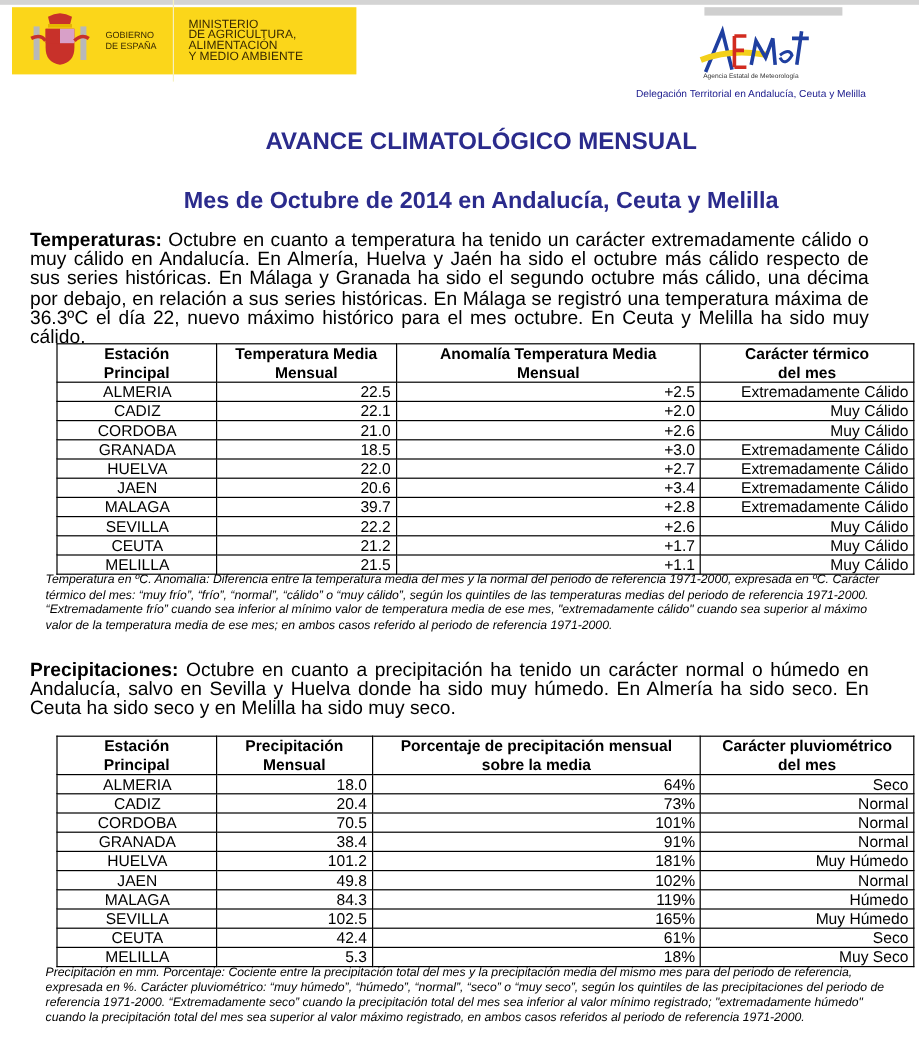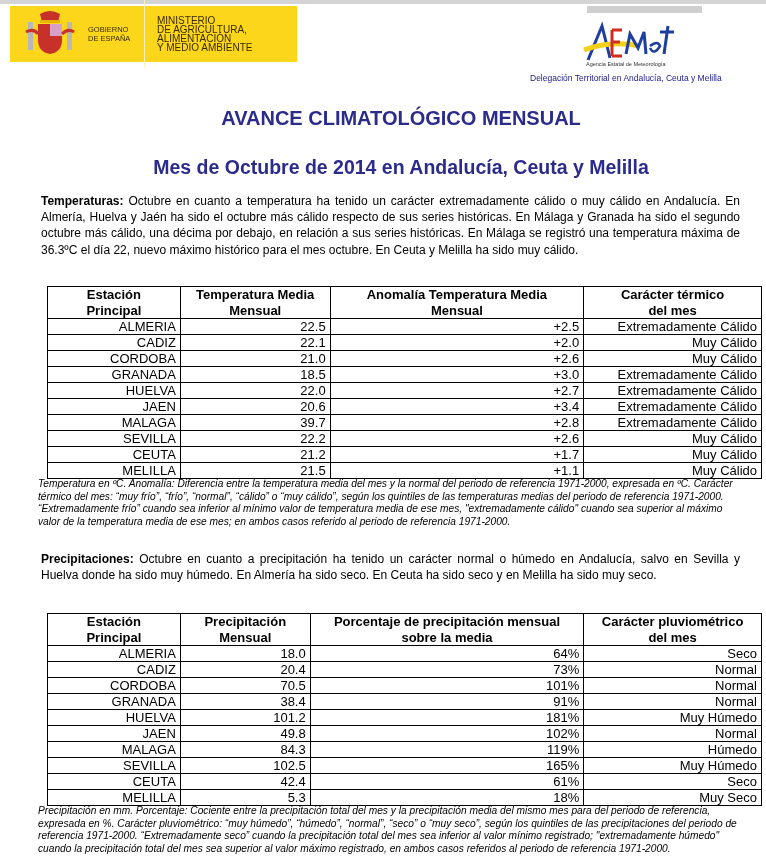--- a/index.html
+++ b/index.html
@@ -10,27 +10,27 @@
   .gov-logo .crest { width: 52px; height: 52px; margin-left: 14px; position: relative; }
   .gov-logo .gob { font-size: 7.5px; line-height: 9px; color: #3a2a00; margin-left: 12px; width: 62px; }
   .gov-logo .sep { width: 1px; height: 68px; background: #f5f0c0; margin-left: 4px; }
   .gov-logo .min { font-size: 10px; line-height: 9px; color: #3a2a00; margin-left: 12px; }
   .aemet-bar { position: absolute; left: 587px; top: 6px; width: 115px; height: 7px; background: #cfcfcf; }
   .aemet-logo { position: absolute; left: 580px; top: 20px; width: 120px; height: 44px; }
   .aemet-sub { position: absolute; left: 586px; top: 61px; font-size: 5.5px; color: #333; }
   .deleg { position: absolute; left: 530px; top: 73px; font-size: 8.5px; color: #1a1a8c; }
   .title1 { position: absolute; left: 0; width: 802px; top: 107px; text-align: center; font-size: 20px; font-weight: bold; color: #2b2b8c; }
   .title2 { position: absolute; left: 0; width: 802px; top: 156px; text-align: center; font-size: 19.5px; font-weight: bold; color: #2b2b8c; }
-  .para { position: absolute; left: 41px; width: 699px; font-size: 12px; line-height: 16.2px; text-align: justify; }
+  .para { position: absolute; left: 25px; width: 699px; font-size: 16px; line-height: 16.2px; text-align: justify; }
   .para b { font-weight: bold; }
   table.data { position: absolute; left: 30px; border-collapse: collapse; font-size: 13px; margin-left: 17px; }
   table.data th, table.data td { border: 1px solid #000; padding: 0 4px; line-height: 15px; height: 16px; }
   table.data th { font-weight: bold; text-align: center; line-height: 15.5px; }
   table.data td.c { text-align: right; }
-  table.data td.l { text-align: right; padding-left: 5px; }
+  table.data td.l { text-align: center; padding-left: 5px; }
   .note { position: absolute; left: 38px; width: 700px; font-size: 10.2px; line-height: 12.6px; font-style: italic; }
 </style>
 </head>
 <body>
 
 <div class="topbar"></div>
 
 <div class="gov-logo">
   <div class="crest">
     <svg width="52" height="52" viewBox="0 0 52 52">

